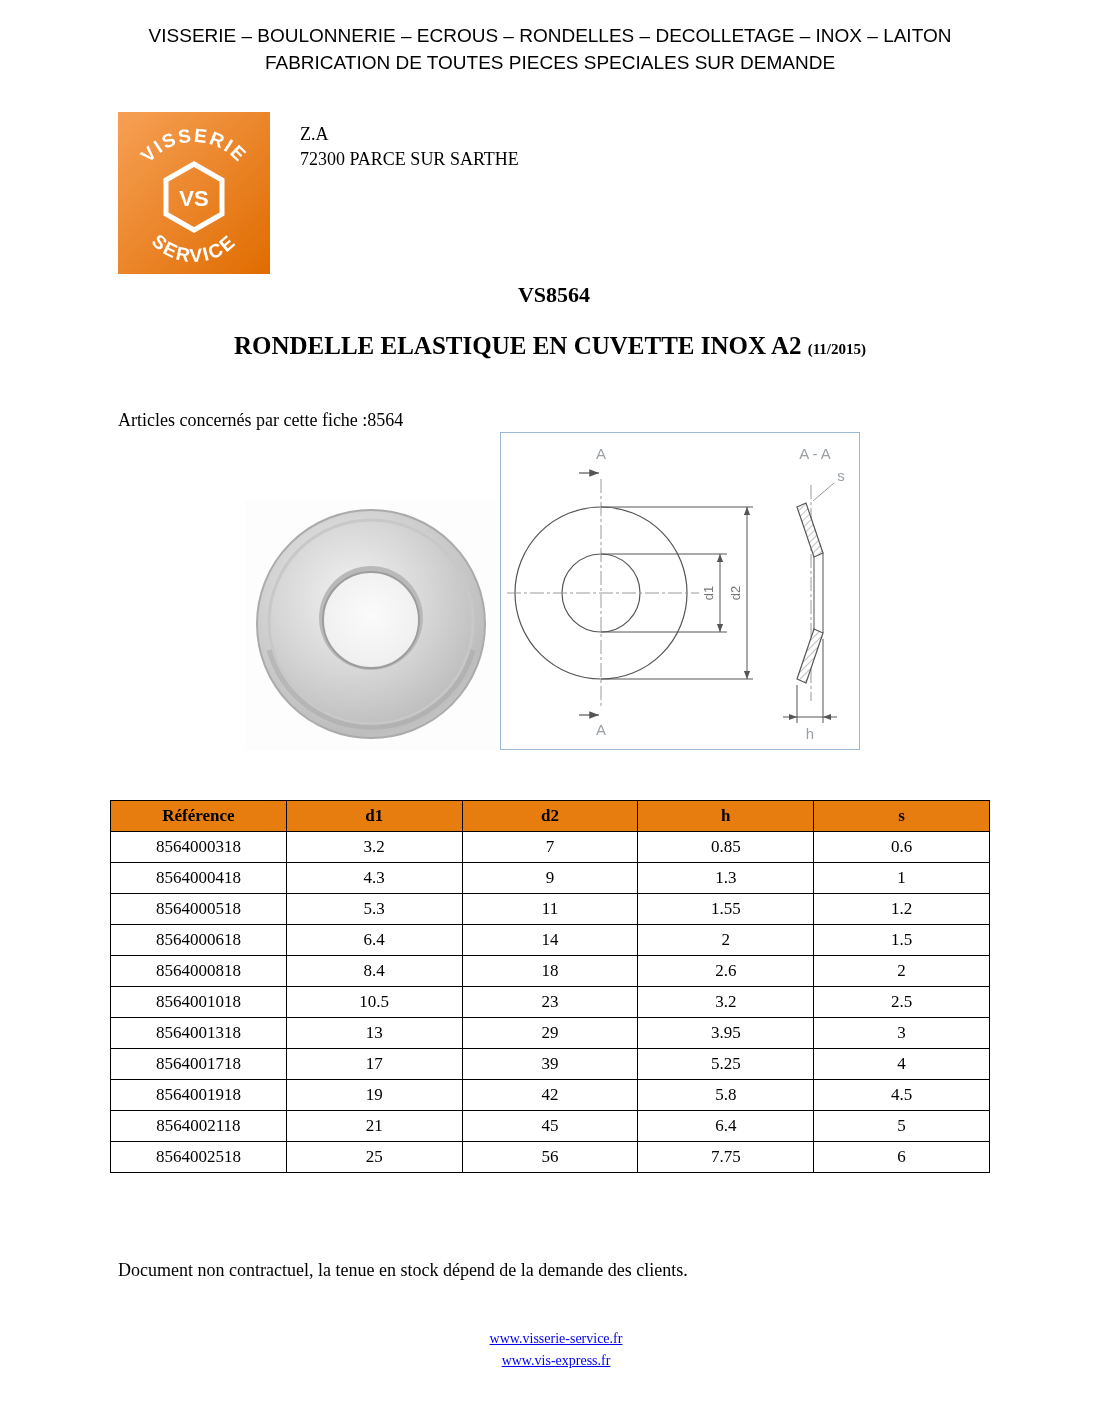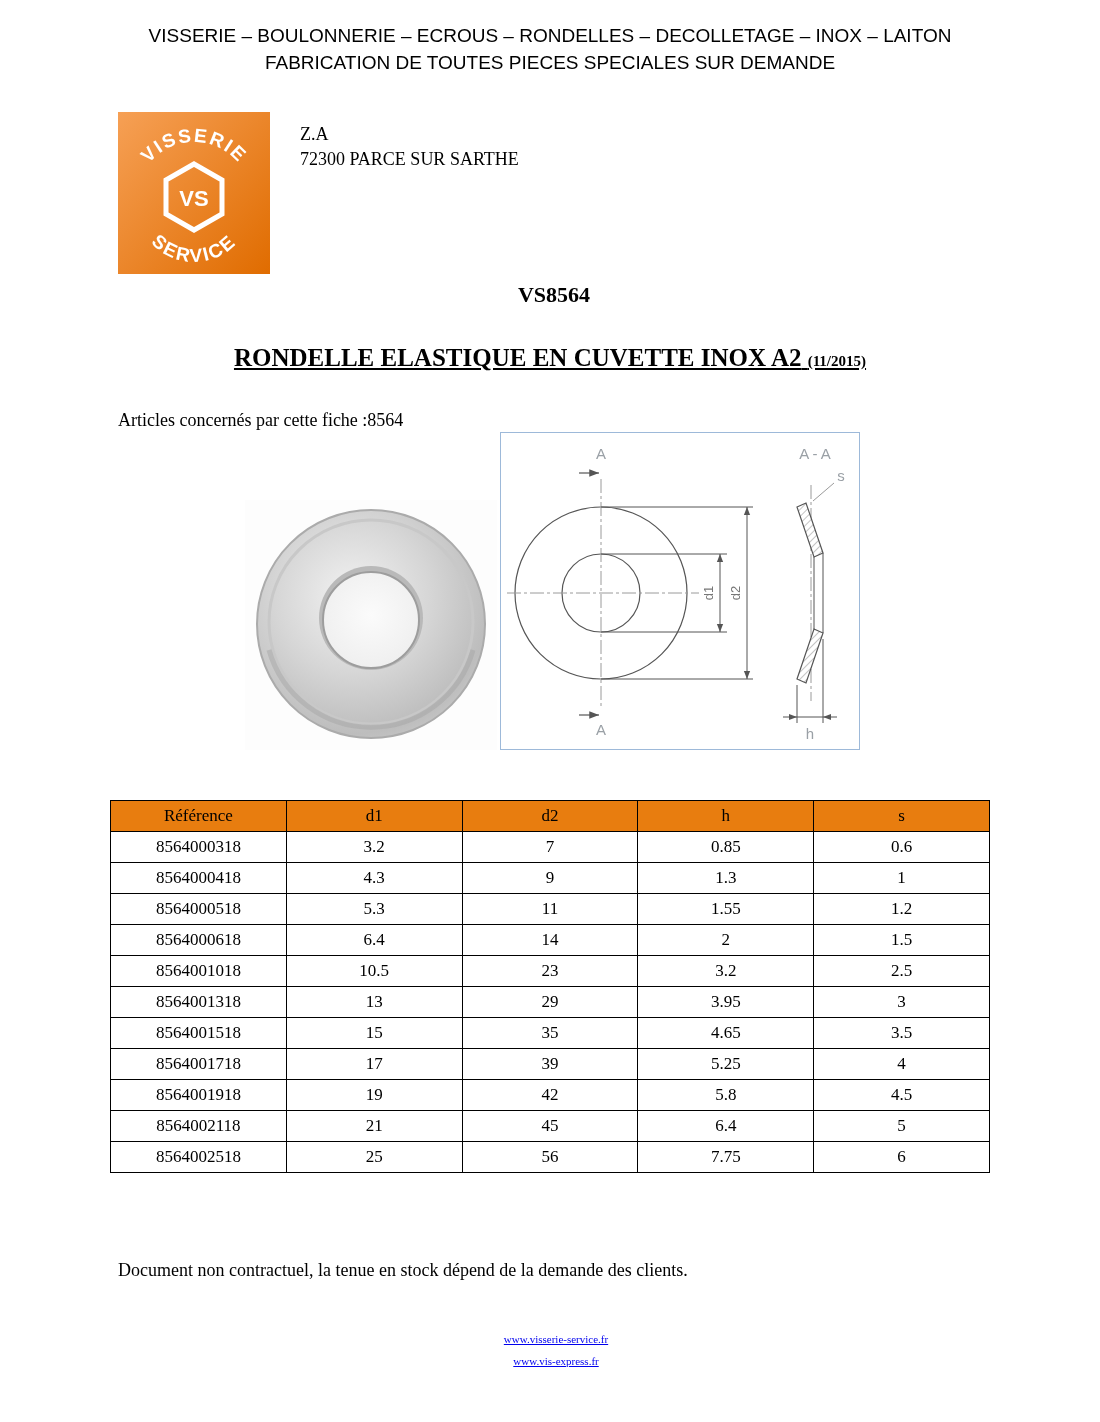--- a/index.html
+++ b/index.html
@@ -10,44 +10,44 @@
               font-family:"Liberation Sans",sans-serif;font-size:19px;line-height:27px;color:#000;}
 
   .logo{position:absolute;left:118px;top:112px;width:152px;height:162px;}
 
   .address{position:absolute;left:300px;top:122px;font-size:18px;line-height:25px;}
 
   .doc-code{position:absolute;top:282px;left:8px;right:0;text-align:center;
             font-size:22px;font-weight:bold;}
 
   .doc-title{position:absolute;top:332px;left:0;right:0;text-align:center;
-             font-size:25px;font-weight:bold;margin:12px;text-decoration:underline;}
+             font-size:25px;font-weight:bold;margin:0;}
   .doc-title .rev{font-size:15px;font-weight:bold;}
 
   .note{position:absolute;left:118px;top:410px;font-size:18px;}
 
   .photo{position:absolute;left:245px;top:500px;width:252px;height:250px;background:#fdfdfd;}
 
   .drawing{position:absolute;left:500px;top:432px;width:358px;height:316px;
            border:1px solid #9DB9D9;background:#fff;}
 
   .glabel{fill:#9aa0a6;font-family:"Liberation Sans",sans-serif;font-size:15px;text-anchor:middle;}
   .dimlabel{fill:#777;font-family:"Liberation Sans",sans-serif;font-size:13px;text-anchor:middle;}
 
   table.spec{position:absolute;left:110px;top:800px;width:880px;border-collapse:collapse;
              font-size:17px;text-align:center;}
   table.spec th,table.spec td{border:1px solid #000;height:30px;padding:0 4px;
              font-weight:normal;font-family:"Liberation Serif",serif;}
-  table.spec th{font-weight:normal;text-align:center;}
+  table.spec th{font-weight:bold;text-align:center;}
   table.spec col{width:20%;}
 
   .disclaimer{position:absolute;left:118px;top:1260px;font-size:18px;}
 
   .footer{position:absolute;top:1328px;left:12px;right:0;text-align:center;
-          font-size:11px;line-height:22px;}
+          font-size:14px;line-height:22px;}
   .footer a{color:var(--link-color,#0000EE);text-decoration:underline;display:block;}
 </style>
 </head>
 <body>
 
 <div class="page">
 
   <div class="top-header">
     <div>VISSERIE – BOULONNERIE – ECROUS – RONDELLES – DECOLLETAGE – INOX – LAITON</div>
     <div>FABRICATION DE TOUTES PIECES SPECIALES SUR DEMANDE</div>
@@ -216,41 +216,41 @@
           <td>1.2</td>
         </tr>
         <tr>
           <td>8564000618</td>
           <td>6.4</td>
           <td>14</td>
           <td>2</td>
           <td>1.5</td>
         </tr>
         <tr>
+          <td>8564000818</td>
+          <td>8.4</td>
+          <td>18</td>
+          <td>2.6</td>
+          <td>2</td>
+        </tr>
+        <tr>
           <td>8564001018</td>
           <td>10.5</td>
           <td>23</td>
           <td>3.2</td>
           <td>2.5</td>
         </tr>
         <tr>
           <td>8564001318</td>
           <td>13</td>
           <td>29</td>
           <td>3.95</td>
           <td>3</td>
         </tr>
         <tr>
-          <td>8564001518</td>
-          <td>15</td>
-          <td>35</td>
-          <td>4.65</td>
-          <td>3.5</td>
-        </tr>
-        <tr>
           <td>8564001718</td>
           <td>17</td>
           <td>39</td>
           <td>5.25</td>
           <td>4</td>
         </tr>
         <tr>
           <td>8564001918</td>
           <td>19</td>
           <td>42</td>

